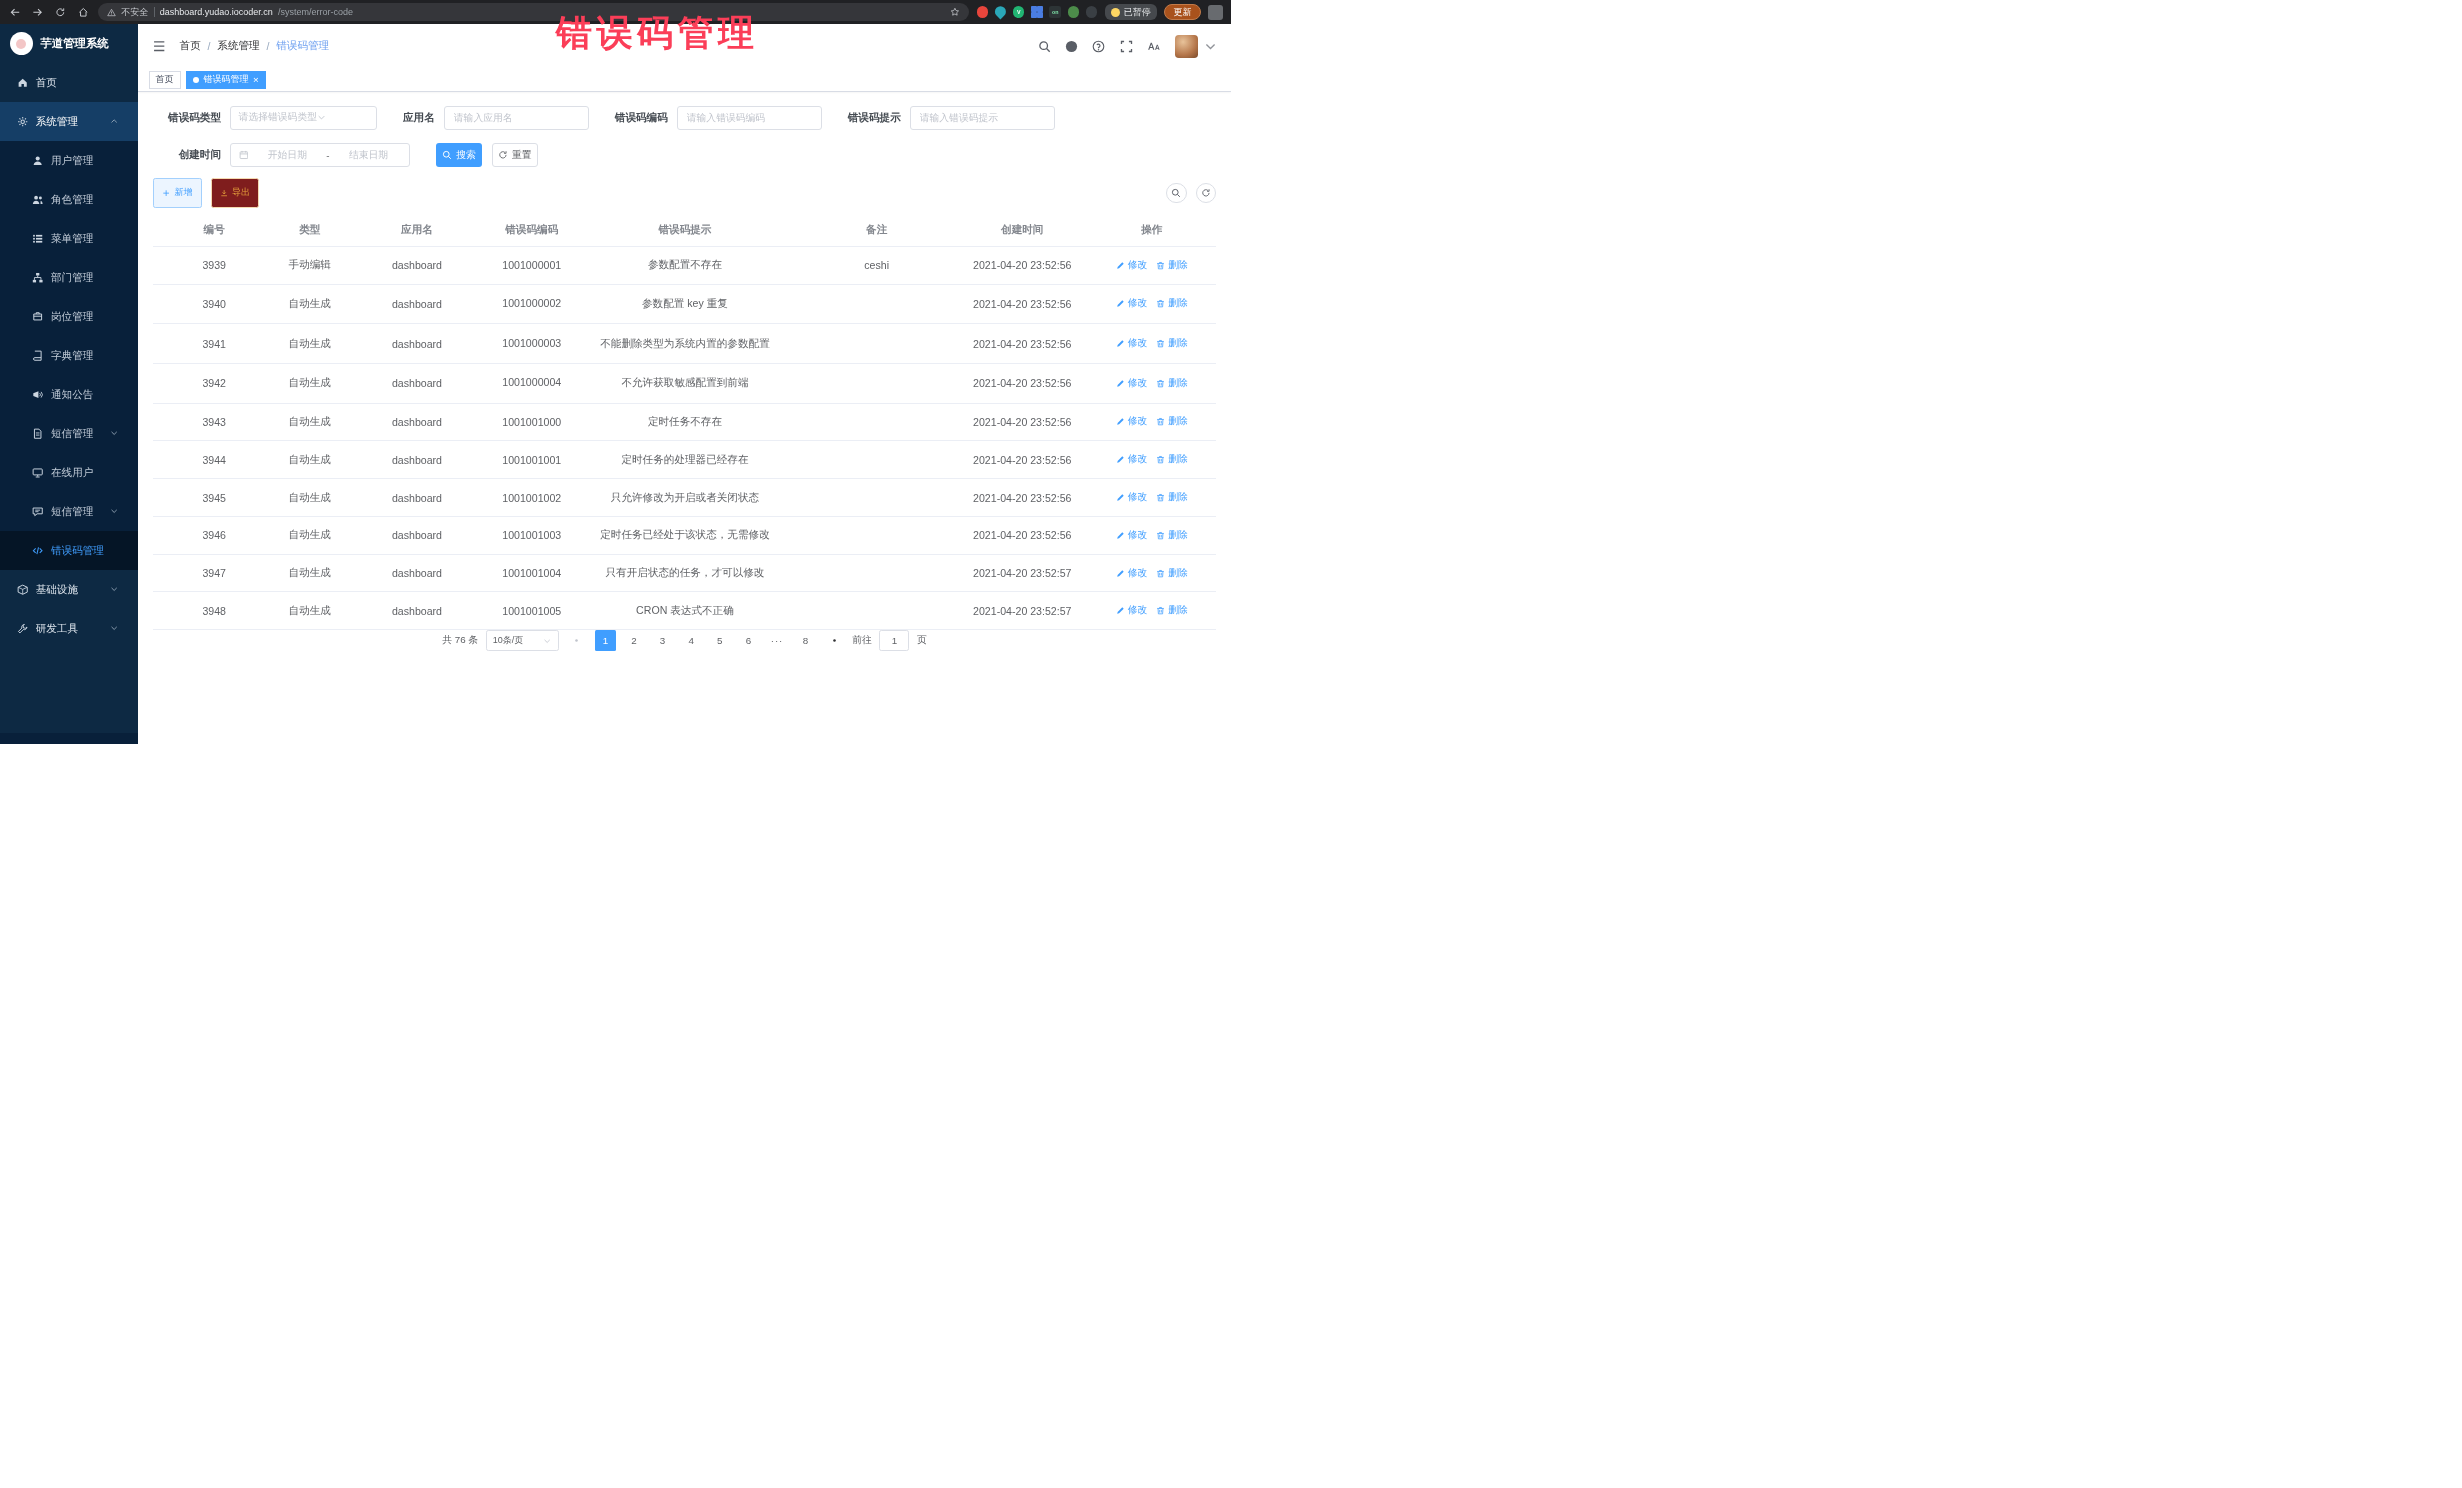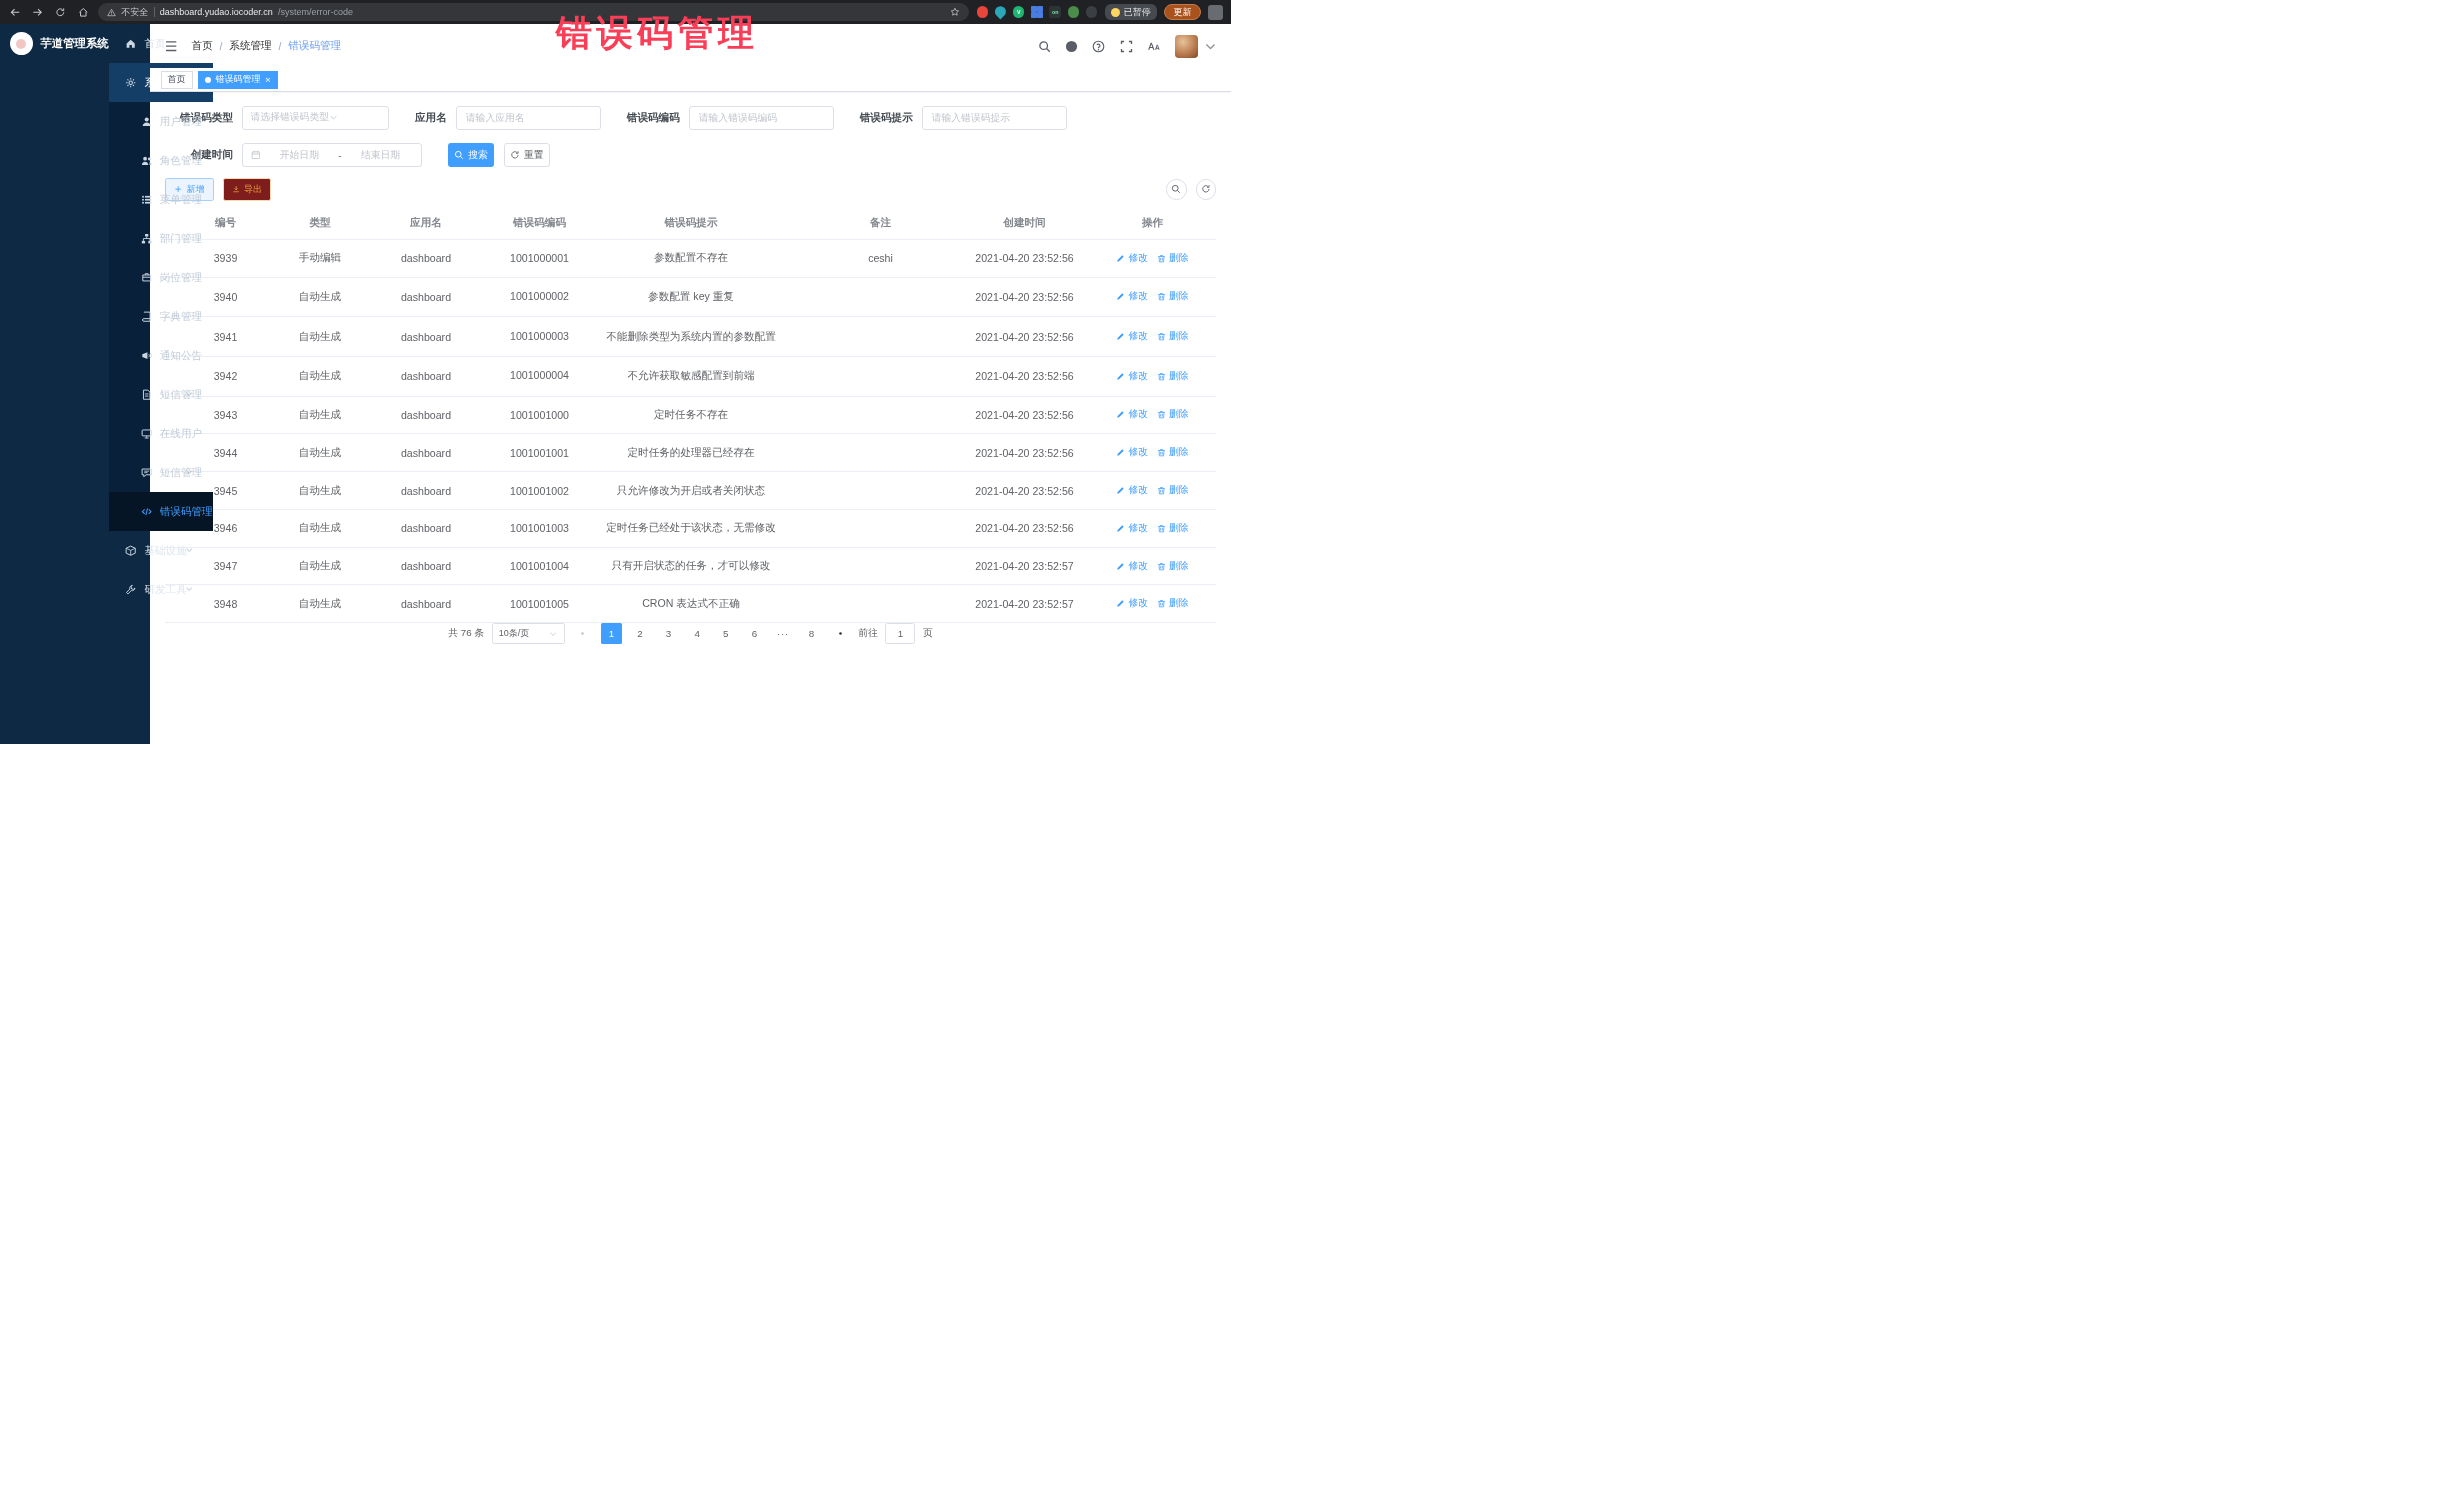--- a/index.html
+++ b/index.html
@@ -22,21 +22,21 @@
   .ext-dot{width:11.4px;height:11.4px;border-radius:50%;display:flex;align-items:center;justify-content:center;font-size:5.3px;color:#fff;font-weight:bold;cursor:pointer}
   .ext-dot.grid{display:grid;grid-template-columns:5.3px 5.3px;gap:0.8px;border-radius:0;background:transparent}
   .ext-dot.grid .g{width:5.3px;height:5.3px;border-radius:0.8px;display:block}
   .paused-chip{height:16px;background:#46494d;border-radius:6px;display:flex;align-items:center;gap:3.8px;padding:0 6px;font-size:9px;color:#e8eaed;cursor:pointer;white-space:nowrap}
   .emoji-dot{width:9px;height:9px;border-radius:50%;background:#fdd663;display:inline-block}
   .update-btn{height:16.7px;background:#a9521c;border:0.8px solid #c27b4a;border-radius:8.3px;display:flex;align-items:center;padding:0 8.3px;font-size:9px;color:#fff;cursor:pointer;white-space:nowrap}
   .profile-sq{width:15px;height:15px;border-radius:3px;background:#686b6f;cursor:pointer}
 
   
   .app{display:flex;height:720px}
-  .sidebar{width:150px;background:#0d2943;display:flex;flex-direction:row;flex-shrink:0}
+  .sidebar{width:138px;background:#0d2943;display:flex;flex-direction:column;flex-shrink:0}
   .logo-row{height:39px;display:flex;align-items:center;gap:7.6px;padding-left:9.8px}
   .logo-img{width:23px;height:23px;border-radius:50%;background:#fff;position:relative;overflow:hidden;flex-shrink:0}
   .logo-img::after{content:"";position:absolute;left:6px;top:6.8px;width:10.6px;height:10.6px;border-radius:50%;background:#f3c6c6}
   .logo-title{color:#fff;font-size:11.4px;font-weight:bold;white-space:nowrap}
   .menu-item{height:39px;display:flex;align-items:center;padding-left:16.7px;color:#dfe6ee;font-size:10.6px;position:relative;cursor:pointer;white-space:nowrap}
   .menu-item .icon{font-size:11.4px;margin-right:7.6px;color:#ccd6e1}
   .menu-item .arrow{position:absolute;right:12px;font-size:8.3px;color:#9fb0c0}
   .menu-item.parent-active{background:#153e66;color:#fff}
   .submenu{background:#08203a}
   .submenu .menu-item{padding-left:32px;color:#c2ccd8}
@@ -76,21 +76,21 @@
   input::placeholder{color:#c0c4cc}
   .date-range{width:180px;gap:6px}
   .date-range .cal{color:#c0c4cc;font-size:9.8px}
   .date-range .ph{color:#c0c4cc;flex:1;text-align:center;white-space:nowrap}
   .date-range .dsep{color:#606266}
   .btn{height:24px;border-radius:3px;font-size:9.8px;display:inline-flex;align-items:center;gap:4.5px;padding:0 5px;cursor:pointer;border:0.8px solid transparent;font-family:inherit;white-space:nowrap}
   .btn .icon{font-size:9.8px}
   .btn-primary{background:#409eff;color:#fff}
   .btn-plain{background:#fff;border-color:#dcdfe6;color:#606266;margin-left:9.8px}
   .toolbar{display:flex;align-items:center;margin:1.5px 0 6px}
-  .btn-mini{height:23px;font-size:9px;padding:0 8.3px;border-radius:2.3px;gap:3.8px}
+  .btn-mini{height:30px;font-size:9px;padding:0 8.3px;border-radius:2.3px;gap:3.8px}
   .btn-mini .icon{font-size:8.3px}
   .btn-add{background:#ecf5ff;border-color:#a3d0fd;color:#409eff}
   .btn-export{background:#7f1d1d;border-color:#f5dab1;color:#e6a23c;margin-left:9px}
   .tool-right{margin-left:auto;display:flex;gap:9px}
   .circle-btn{width:20.5px;height:20.5px;border-radius:50%;border:0.8px solid #dcdfe6;color:#5a5e66;display:flex;align-items:center;justify-content:center;font-size:9.8px;background:#fff;cursor:pointer}
 
   table{width:100%;border-collapse:collapse;table-layout:fixed}
   th{font-size:10.6px;color:#83878e;font-weight:bold;padding:9px 4.5px;border-bottom:0.8px solid #ebeef5;text-align:center;white-space:nowrap}
   td{font-size:10.6px;color:#606266;padding:11.4px 4.5px;border-bottom:0.8px solid #ebeef5;text-align:center;overflow:hidden}
   .code-wrap{display:inline-block;max-width:65px;word-break:break-all;line-height:1.5;text-align:center}

